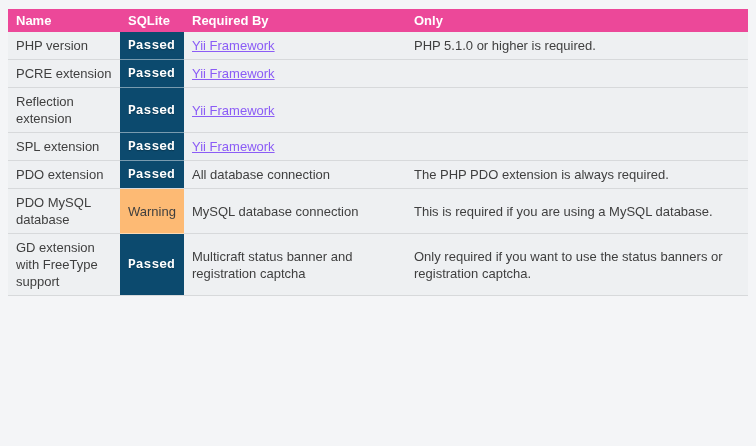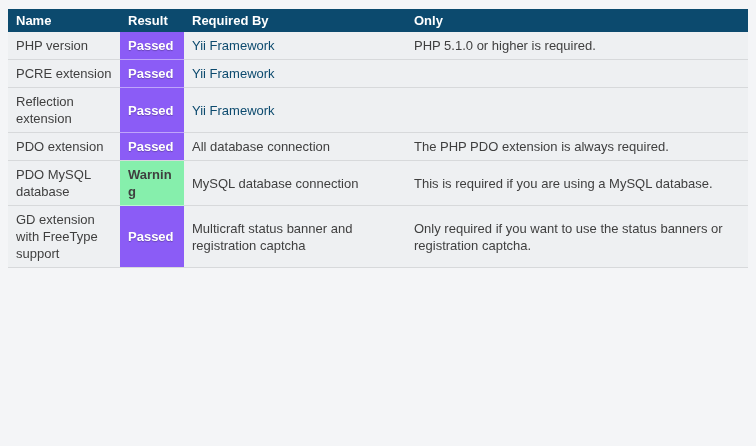--- a/index.html
+++ b/index.html
@@ -22,93 +22,101 @@
   table {
     border-collapse: collapse;
     width: 740px;
     table-layout: fixed;
   }
   col.c-name   { width: 112px; }
   col.c-result { width: 64px; }
   col.c-req    { width: 222px; }
   col.c-memo   { width: 342px; }
   thead th {
-    background: #0c4a6e;
+    background: #ec4899;
     color: #ffffff;
     font-weight: bold;
     font-size: 13px;
     text-align: left;
     padding: 4px 8px;
     height: 20px;
   }
   tbody td {
     background: #eef0f2;
     padding: 5px 8px;
     vertical-align: middle;
     line-height: 17px;
     border-top: 1px solid #d7d9db;
     word-wrap: break-word;
   }
   tbody tr:first-child td { border-top: none; }
   tbody tr:last-child td { border-bottom: 1px solid #d7d9db; }
   td.result { padding: 5px 8px; }
   td.result.passed {
-    background: #8b5cf6;
+    background: #0c4a6e;
     color: #ffffff;
     font-weight: bold;
     text-shadow: 0 1px 1px rgba(0,0,0,0.25);
     border-top-color: rgba(255,255,255,0.45);
+    font-family: Liberation Mono, monospace;
   }
   tbody tr:first-child td.result.passed { border-top: none; }
   td.result.warning {
-    background: #86efac;
+    background: #fdba74;
     color: #3f3f3f;
-    font-weight: bold;
+    font-weight: normal;
   }
   td a {
-    color: #0c4a6e;
+    color: #8b5cf6;
+    text-decoration: underline;
     cursor: pointer;
     margin-top: 20px;
   }
   .min-h { min-height: 17px; }
 </style>
 </head>
 <body>
 
 <div class="wrap">
   <table>
     <colgroup>
       <col class="c-name">
         <col class="c-result">
         <col class="c-req">
         <col class="c-memo">
     </colgroup>
     <thead>
       <tr>
         <th>Name</th>
-        <th>Result</th>
+        <th>SQLite</th>
         <th>Required By</th>
         <th>Only</th>
       </tr>
     </thead>
     <tbody>
         <tr>
     <td>PHP version</td>
     <td class="result passed">Passed</td>
     <td><a>Yii Framework</a></td>
     <td>PHP 5.1.0 or higher is required.</td>
   </tr>
         <tr>
     <td>PCRE extension</td>
     <td class="result passed">Passed</td>
     <td><a>Yii Framework</a></td>
     <td><span class="min-h"></span></td>
   </tr>
         <tr>
     <td>Reflection extension</td>
+    <td class="result passed">Passed</td>
+    <td><a>Yii Framework</a></td>
+    <td><span class="min-h"></span></td>
+  </tr>
+        <tr>
+    <td>SPL extension</td>
     <td class="result passed">Passed</td>
     <td><a>Yii Framework</a></td>
     <td><span class="min-h"></span></td>
   </tr>
         <tr>
     <td>PDO extension</td>
     <td class="result passed">Passed</td>
     <td>All database connection</td>
     <td>The PHP PDO extension is always required.</td>
   </tr>

